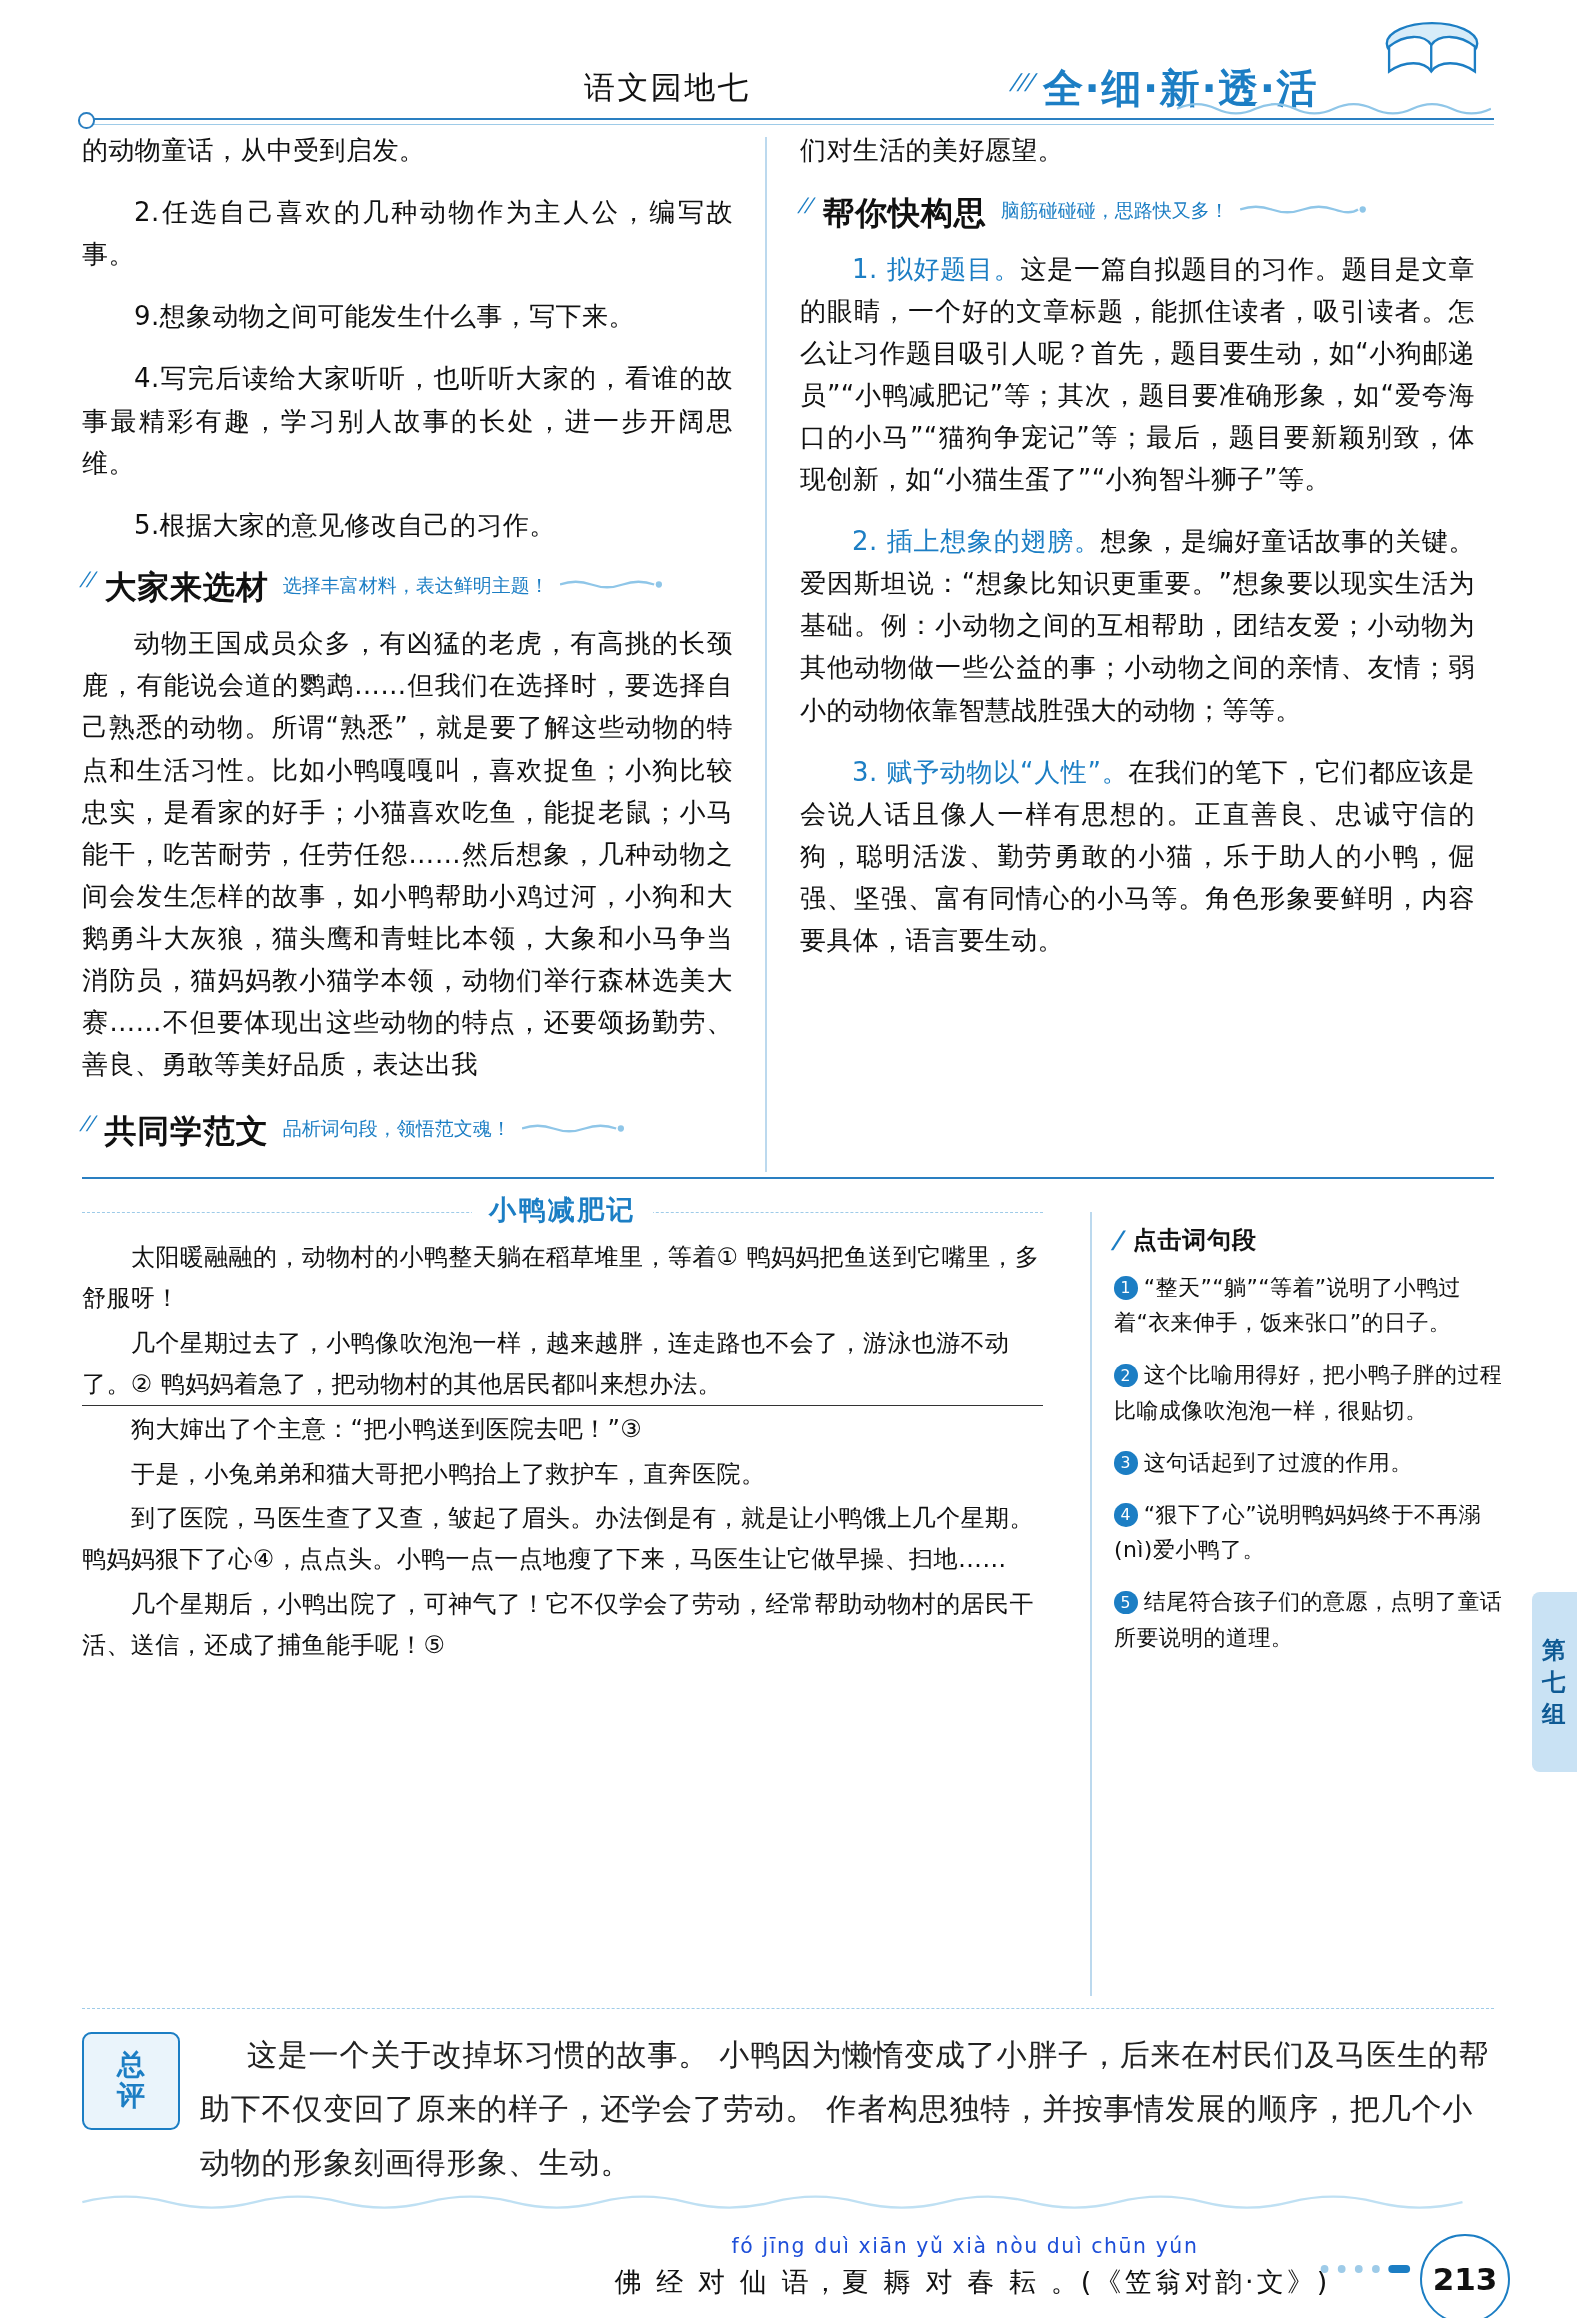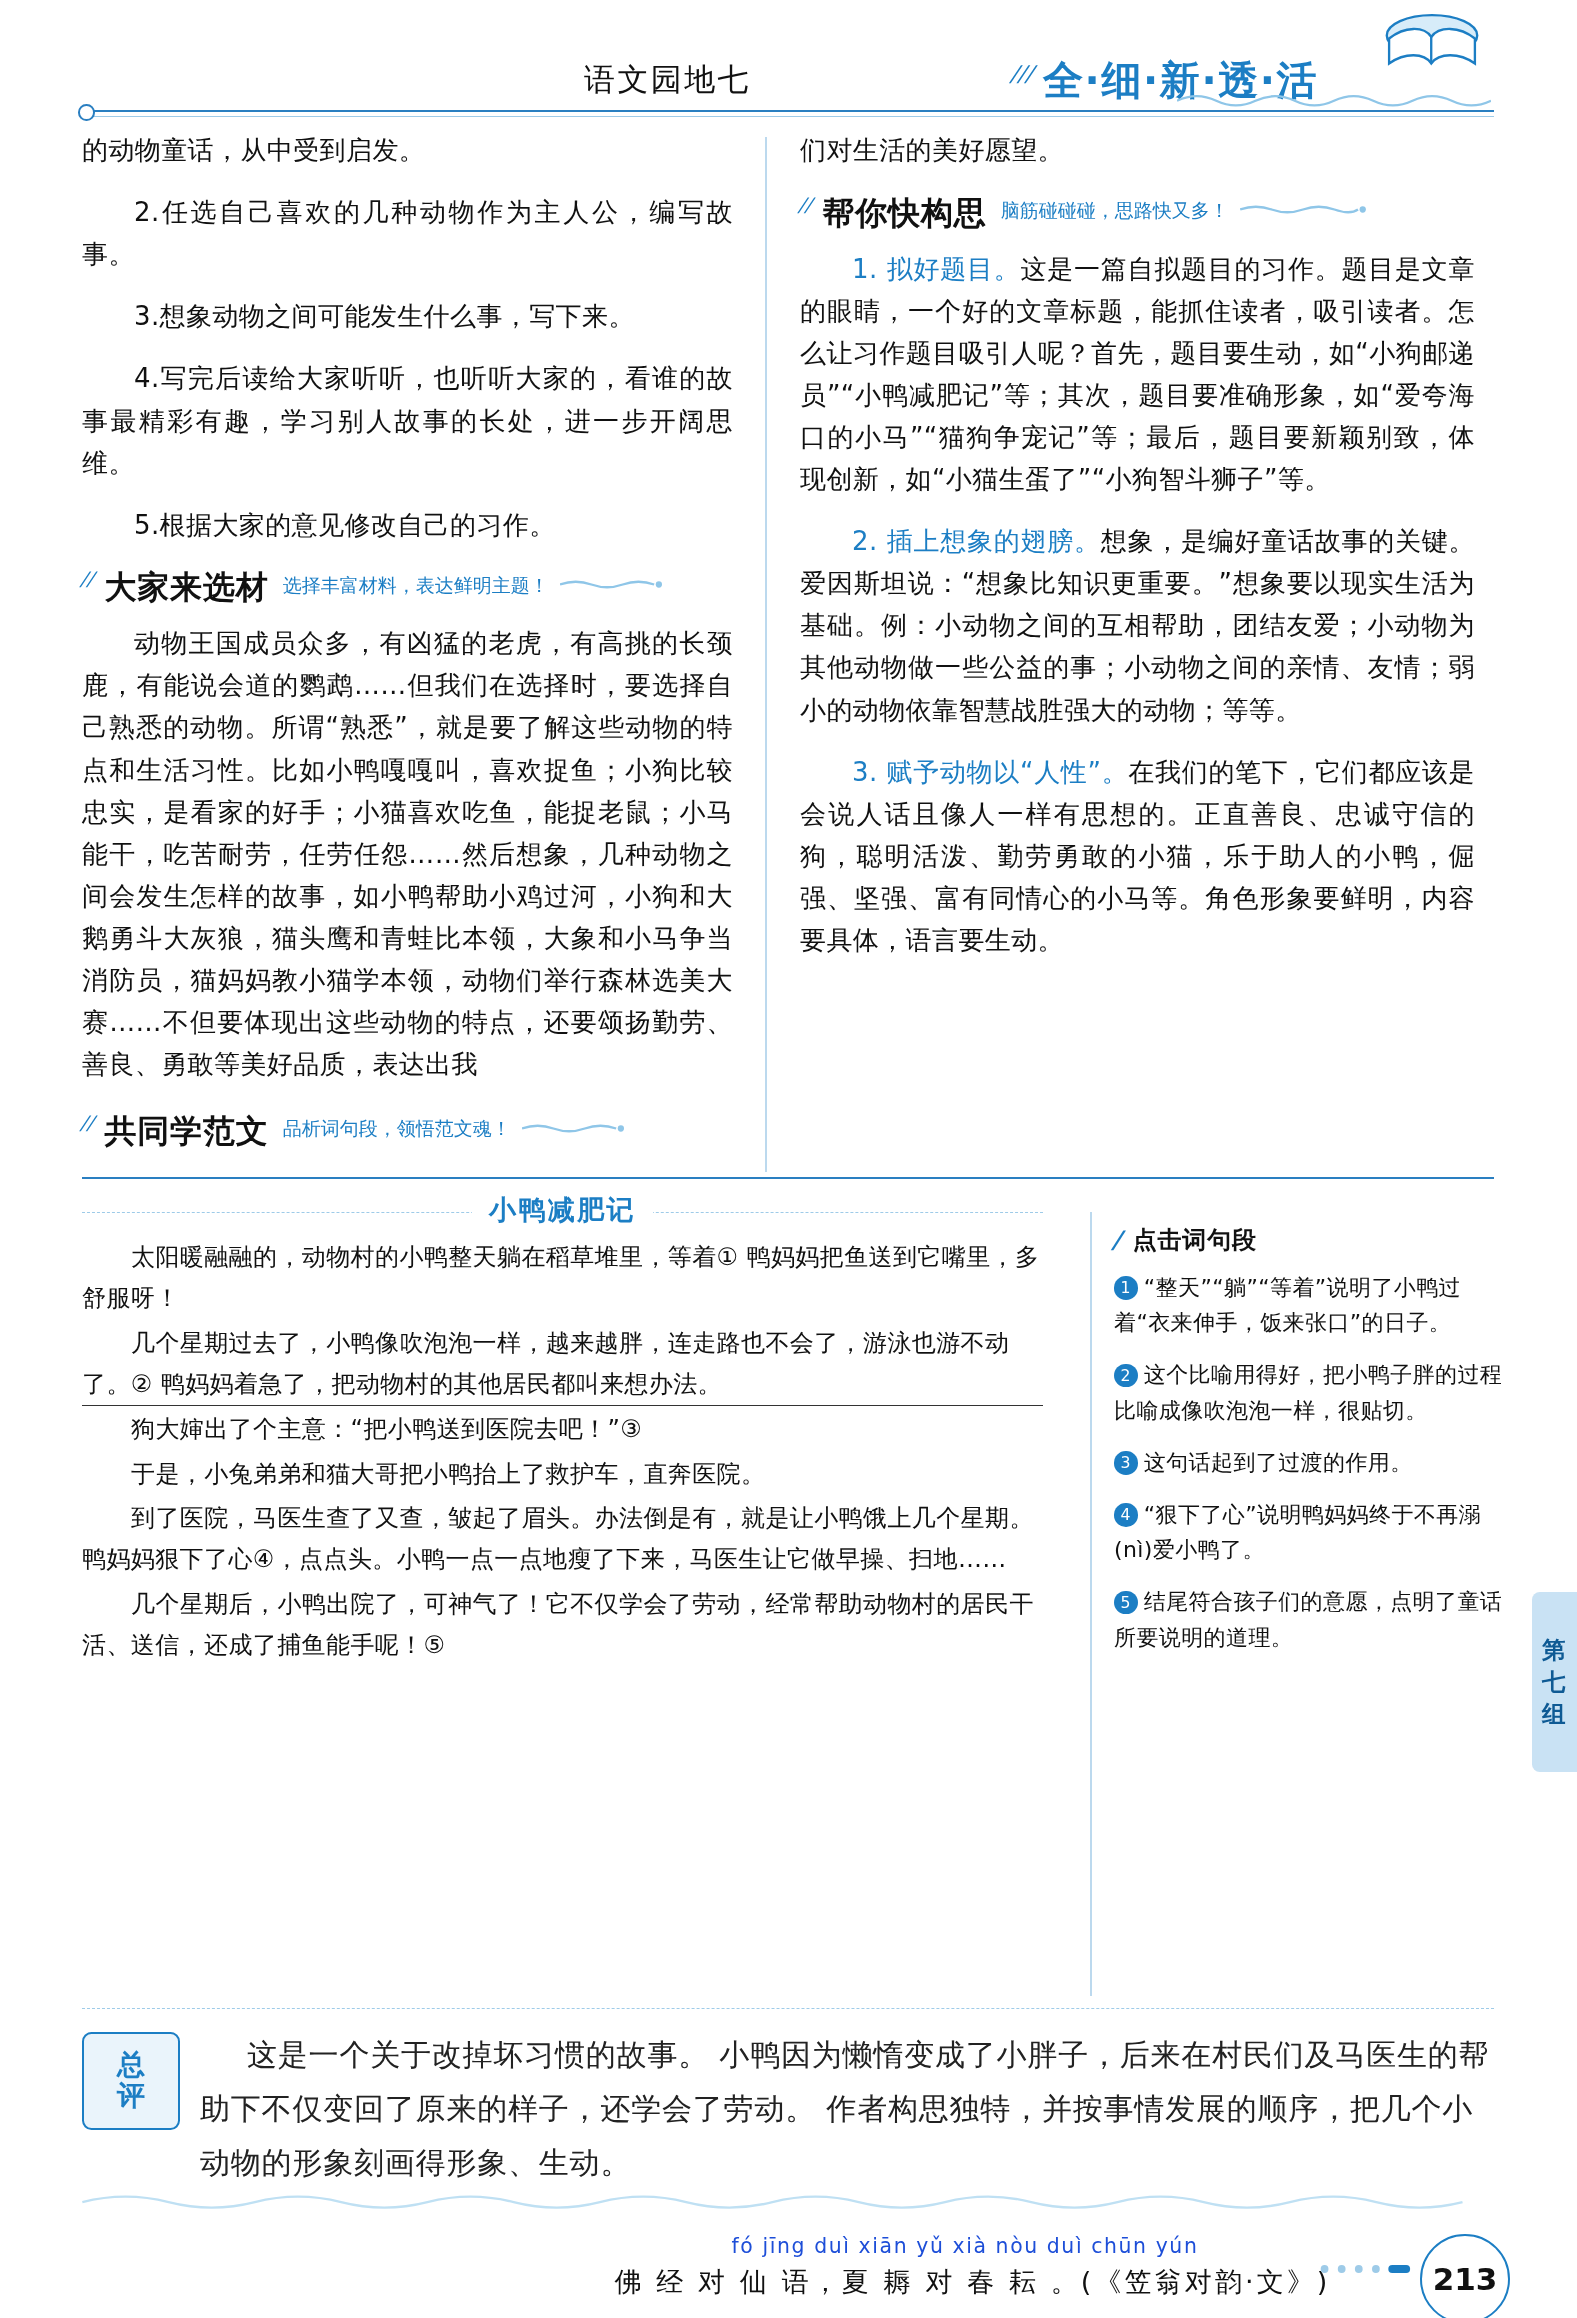--- a/index.html
+++ b/index.html
@@ -6,21 +6,21 @@
   body{
     width:1577px;height:2319px;
     background:#ffffff;
     font-family:"Liberation Serif", serif;
     color:#111;
     position:relative;
     overflow:hidden;
   }
   
   .page-header{
-    position:absolute;left:0;top:4px;width:1577px;height:118px;text-decoration:underline;
+    position:absolute;left:0;top:12px;width:1577px;height:118px;text-decoration:underline;
   }
   .hdr-title{
     position:absolute;left:584px;top:55px;
     font-size:31px;letter-spacing:2.4px;color:#111;
     font-family:"DejaVu Sans", sans-serif;
   }
   .hdr-rule{
     position:absolute;left:82px;top:106px;width:1412px;height:2.4px;
     background:#2a7fc1;
   }
@@ -202,21 +202,21 @@
   <div class="hdr-rule"></div>
   <div class="hdr-rule2"></div>
   <div class="hdr-dot"></div>
 </div>
 
 <div class="divider-v"></div>
 
 <div class="col-left">
   <p class="body">的动物童话，从中受到启发。</p>
   <p class="body ind">2.任选自己喜欢的几种动物作为主人公，编写故事。</p>
-  <p class="body ind">3.想象动物之间可能发生什么事，写下来。</p>
+  <p class="body ind">9.想象动物之间可能发生什么事，写下来。</p>
   <p class="body ind">4.写完后读给大家听听，也听听大家的，看谁的故事最精彩有趣，学习别人故事的长处，进一步开阔思维。</p>
   <p class="body ind">5.根据大家的意见修改自己的习作。</p>
 
   <div class="sec-head">
     <span class="sec-slash">//</span>
     <span class="sec-title">大家来选材</span>
     <span class="sec-sub">选择丰富材料，表达鲜明主题！</span>
     <span class="sec-dots">
       <svg width="102" height="11" viewBox="0 0 130 14">
           <path d="M0 7 Q20 0 40 7 T80 7 T120 7" fill="none" stroke="#8fc6e8" stroke-width="3"></path>

